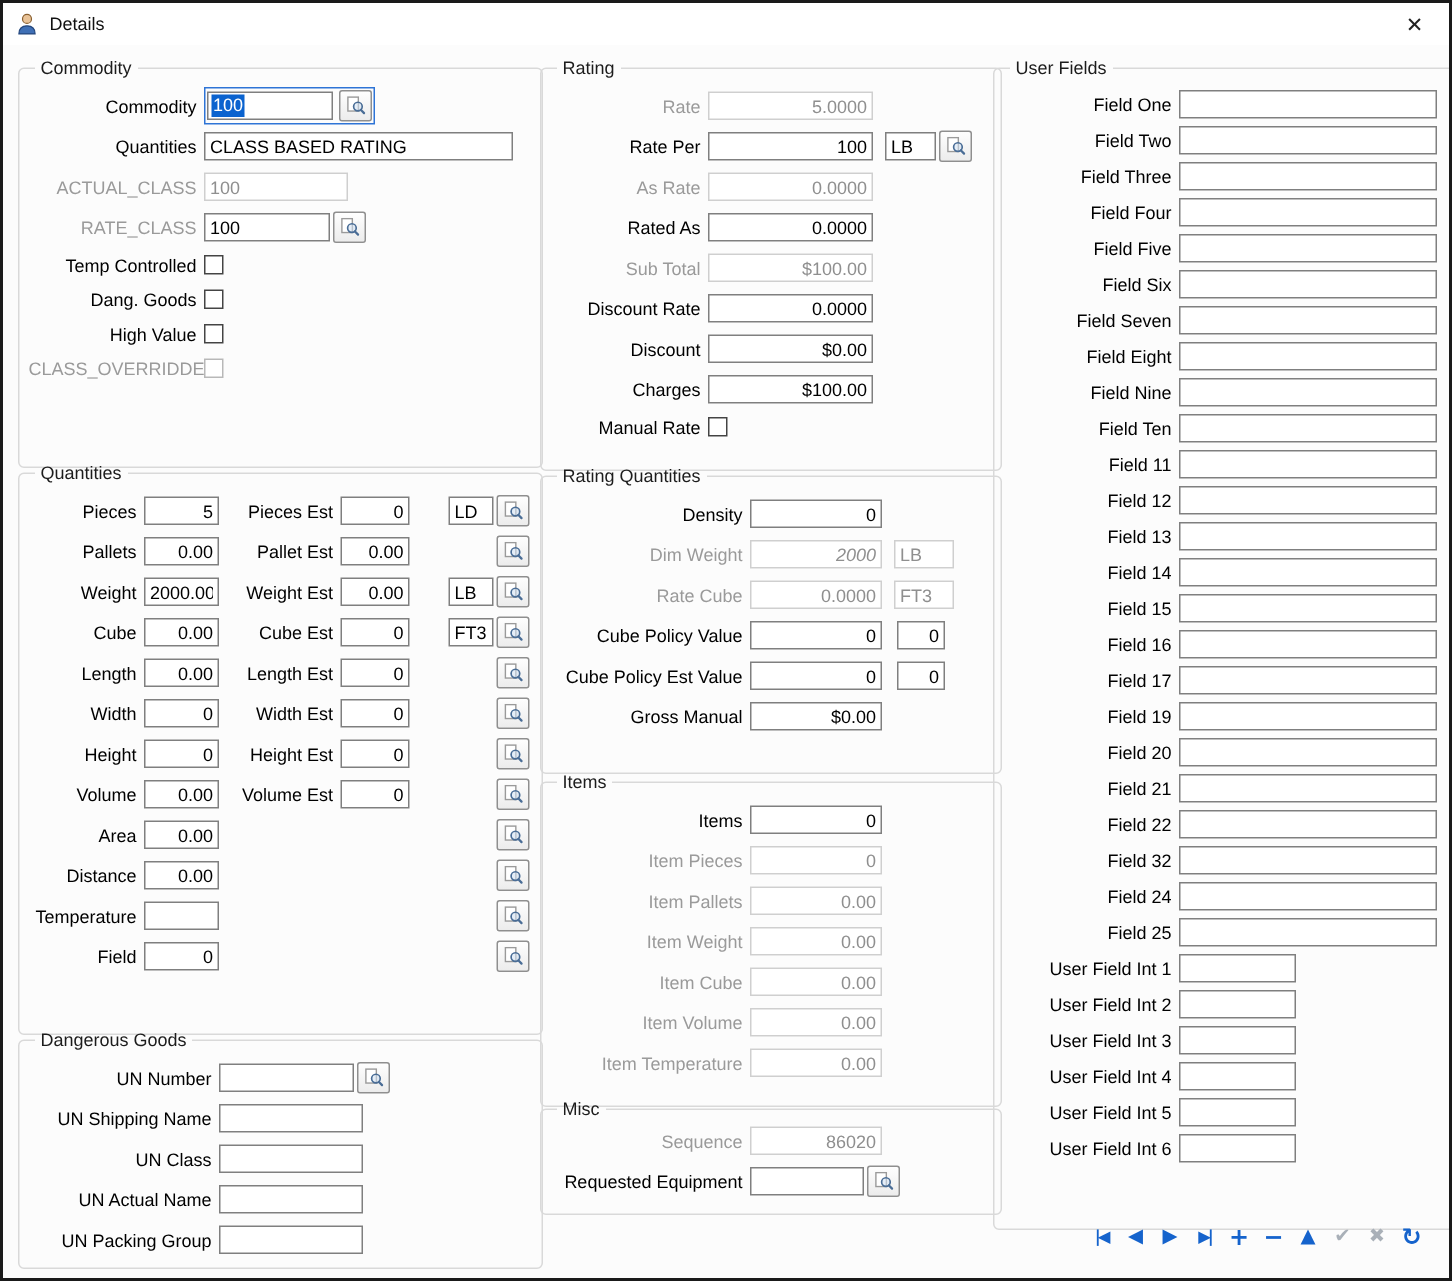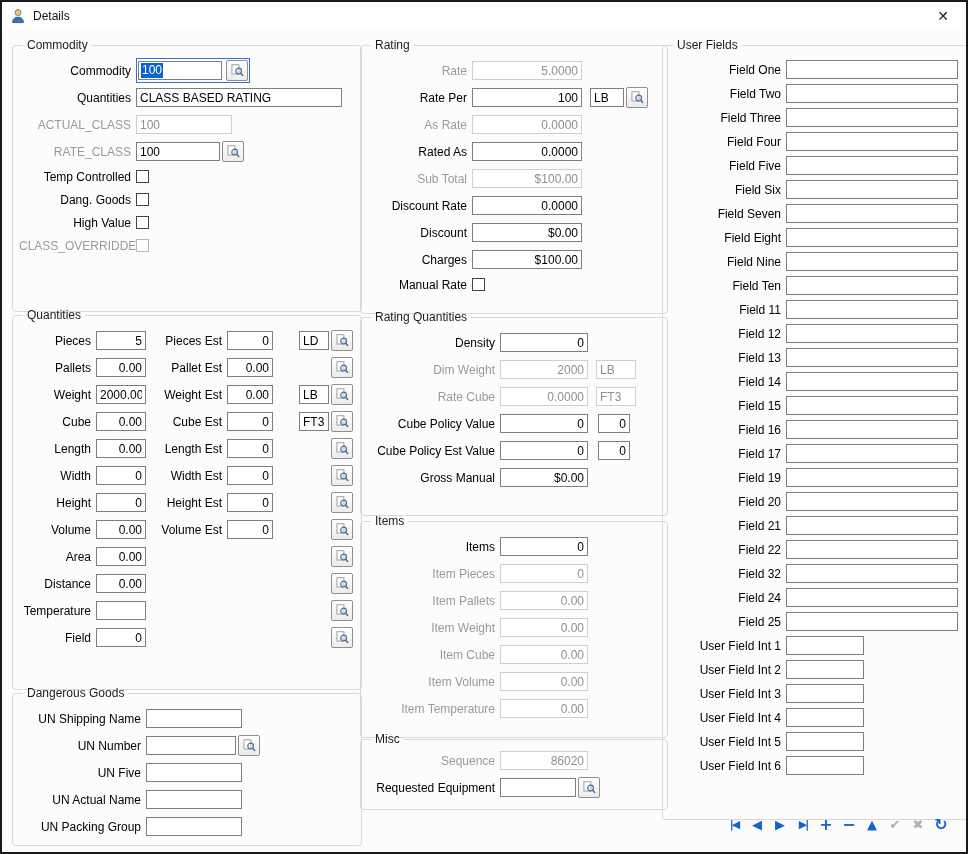--- a/index.html
+++ b/index.html
@@ -259,34 +259,34 @@
               <use href="#magsym"></use>
             </svg>
           </button>
         </span>
     </div>
   </fieldset>
 
   <fieldset style="left:10px;top:684px;width:336px;height:150px">
     <legend>Dangerous Goods</legend>
     <div class="row">
-      <label class="lbl" style="width:122px">UN Shipping Name</label>
-      <input class="tb" style="width: 96px;">
-    </div>
-    <div class="row">
       <label class="lbl" style="width:122px">UN Number</label>
       <input class="tb" style="width: 90px;">
       <button class="lk">
           <svg class="magi" viewBox="0 0 14 14">
             <use href="#magsym"></use>
           </svg>
         </button>
     </div>
     <div class="row">
-      <label class="lbl" style="width:122px">UN Five</label>
+      <label class="lbl" style="width:122px">UN Shipping Name</label>
+      <input class="tb" style="width: 96px;">
+    </div>
+    <div class="row">
+      <label class="lbl" style="width:122px">UN Class</label>
       <input class="tb" style="width: 96px;">
     </div>
     <div class="row">
       <label class="lbl" style="width:122px">UN Actual Name</label>
       <input class="tb" style="width: 96px;">
     </div>
     <div class="row">
       <label class="lbl" style="width:122px">UN Packing Group</label>
       <input class="tb" style="width: 96px;">
     </div>
@@ -339,21 +339,21 @@
   </fieldset>
 
   <fieldset style="left:358px;top:308px;width:294px;height:196px">
     <legend>Rating Quantities</legend>
     <div class="row">
       <label class="lbl" style="width:128px">Density</label>
       <input class="tb num" style="width: 88px;" value="0">
     </div>
     <div class="row">
       <label class="lbl dis" style="width:128px">Dim Weight</label>
-      <input class="tb num dis" style="width: 88px;" value="2000">
+      <input class="tb num dis" style="width: 88px; font-style: italic;" value="2000">
       <input class="tb dis" style="width: 40px; margin-left: 8px;" value="LB">
     </div>
     <div class="row">
       <label class="lbl dis" style="width:128px">Rate Cube</label>
       <input class="tb num dis" style="width: 88px;" value="0.0000">
       <input class="tb dis" style="width: 40px; margin-left: 8px;" value="FT3">
     </div>
     <div class="row">
       <label class="lbl" style="width:128px">Cube Policy Value</label>
       <input class="tb num" style="width: 88px;" value="0">

